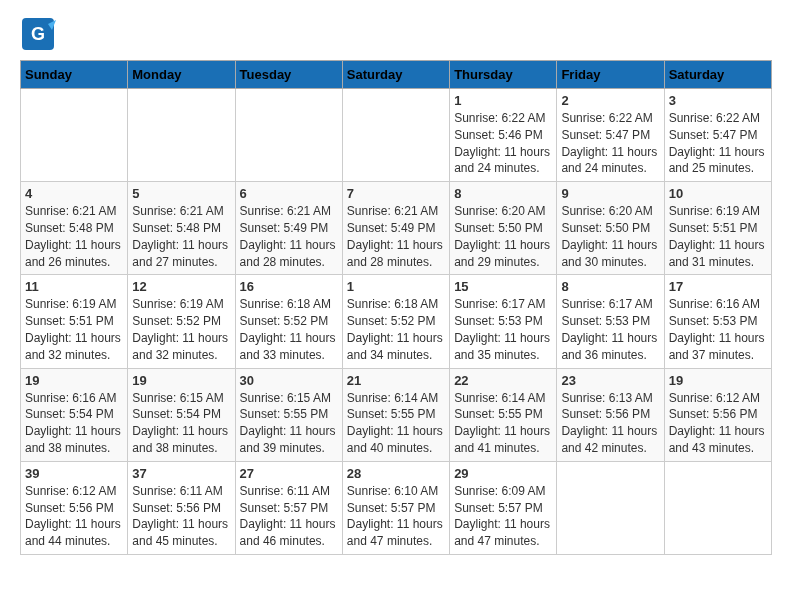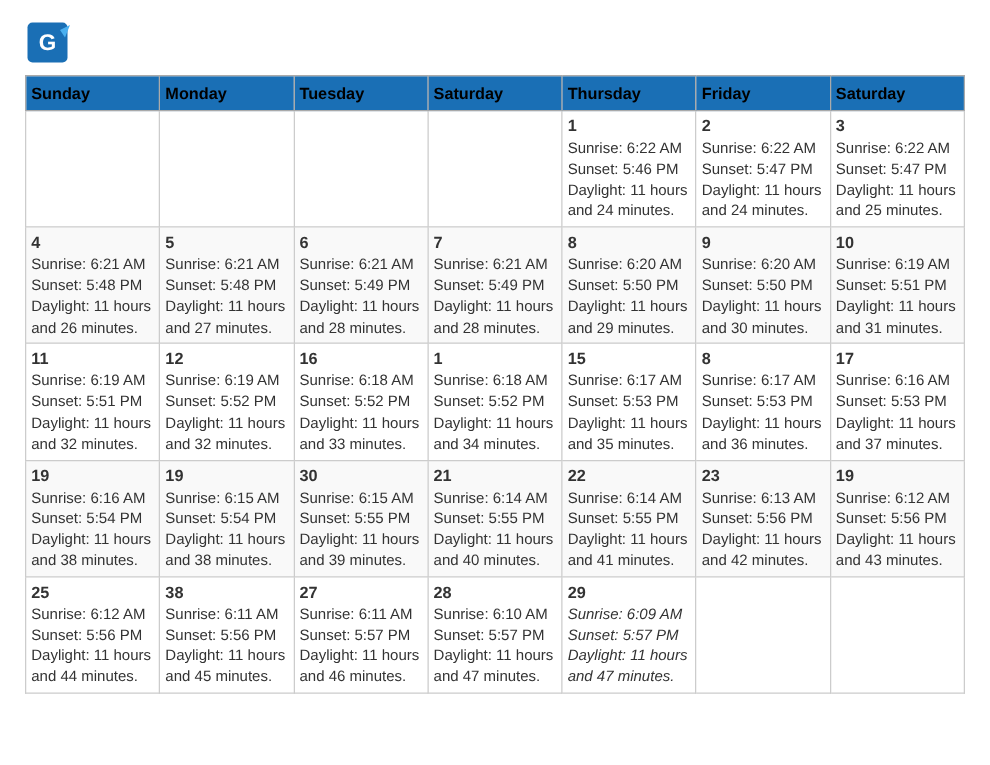--- a/index.html
+++ b/index.html
@@ -287,28 +287,28 @@
         <td>
           <span class="day-num">19</span>
           <div class="day-info" style="white-space: pre-line;">Sunrise: 6:12 AM
 Sunset: 5:56 PM
 Daylight: 11 hours
 and 43 minutes.</div>
         </td>
       </tr>
       <tr>
         <td>
-          <span class="day-num">25</span>
+          <span class="day-num">39</span>
           <div class="day-info" style="white-space: pre-line;">Sunrise: 6:12 AM
 Sunset: 5:56 PM
 Daylight: 11 hours
 and 44 minutes.</div>
         </td>
         <td>
-          <span class="day-num">38</span>
+          <span class="day-num">37</span>
           <div class="day-info" style="white-space: pre-line;">Sunrise: 6:11 AM
 Sunset: 5:56 PM
 Daylight: 11 hours
 and 45 minutes.</div>
         </td>
         <td>
           <span class="day-num">27</span>
           <div class="day-info" style="white-space: pre-line;">Sunrise: 6:11 AM
 Sunset: 5:57 PM
 Daylight: 11 hours
@@ -316,21 +316,21 @@
         </td>
         <td>
           <span class="day-num">28</span>
           <div class="day-info" style="white-space: pre-line;">Sunrise: 6:10 AM
 Sunset: 5:57 PM
 Daylight: 11 hours
 and 47 minutes.</div>
         </td>
         <td>
           <span class="day-num">29</span>
-          <div class="day-info" style="white-space: pre-line; font-style: italic;">Sunrise: 6:09 AM
+          <div class="day-info" style="white-space: pre-line;">Sunrise: 6:09 AM
 Sunset: 5:57 PM
 Daylight: 11 hours
 and 47 minutes.</div>
         </td>
         <td class="empty-cell"></td>
         <td class="empty-cell"></td>
       </tr>
     </tbody>
 </table>
 

